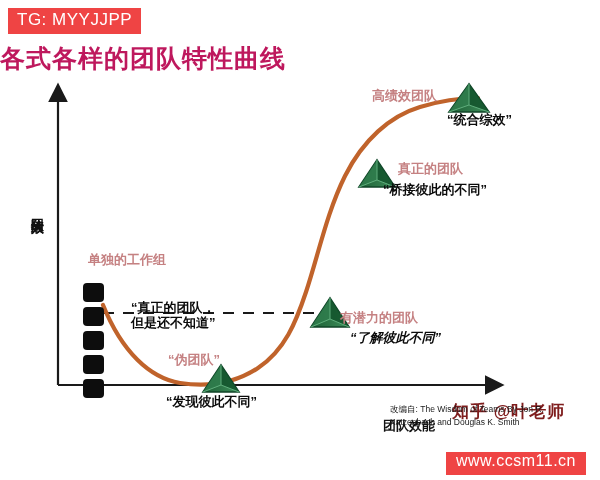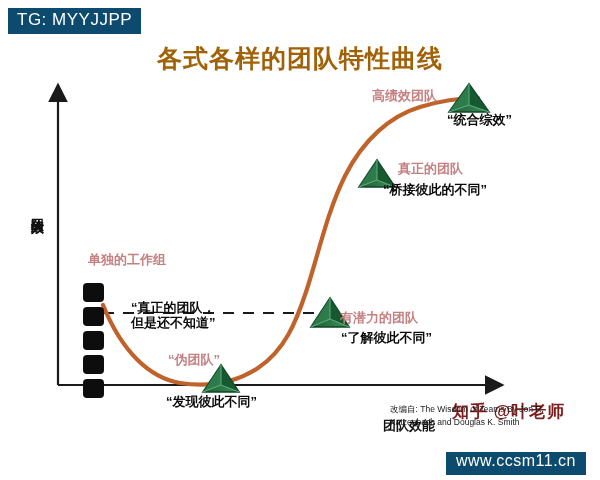--- a/index.html
+++ b/index.html
@@ -8,35 +8,35 @@
     background:#ffffff;
     font-family:"Liberation Sans","DejaVu Sans",sans-serif;
     overflow:hidden;
     position:relative;
   }
   #stage{position:absolute;left:0;top:0;width:600px;height:480px;}
   svg.layer{position:absolute;left:0;top:0;width:600px;height:480px;}
 
   .wm{
     position:absolute;
-    background:#0c4a6e;
+    background:#ef4444;
     color:#ffffff;
     font-size:17px;
     letter-spacing:.5px;
     padding:3px 9px 4px 9px;
     white-space:nowrap;
     line-height:1.1;
   }
   #wm-top{left:8px;top:8px;}
   #wm-bottom{left:446px;top:452px;font-size:16px;padding:0 10px 5px 10px;}
 
   #chart-title{
     position:absolute;left:0;top:42px;width:600px;
-    text-align:center;
-    font-size:25px;font-weight:bold;color:#a16207;
+    text-align:left;
+    font-size:25px;font-weight:bold;color:#be185d;
     letter-spacing:1px;
     white-space:nowrap;
   }
 
   .lbl{position:absolute;white-space:nowrap;line-height:1.18;}
   .rose{color:#c58182;font-weight:bold;font-size:13px;}
   .blk{color:#0b0b0b;font-weight:bold;font-size:13px;}
   .axis-lbl{color:#111111;font-weight:bold;font-size:13px;}
 
   #y-axis-label{
@@ -44,21 +44,21 @@
     font-size:13px;font-weight:bold;color:#111111;
     writing-mode:vertical-rl;text-orientation:upright;
     letter-spacing:1px;line-height:1;
   }
   #x-axis-label{left:383px;top:370px;margin-top:48px;}
 
   #label-workgroup{left:64px;top:252px;margin-left:24px;}
   #label-pseudo{left:168px;top:352px;}
   #label-pseudo-sub{left:166px;top:394px;}
   #label-potential{left:340px;top:310px;}
-  #label-potential-sub{left:341px;top:330px;}
+  #label-potential-sub{left:350px;top:330px;font-style:italic;}
   #label-real{left:398px;top:161px;}
   #label-real-sub{left:383px;top:182px;}
   #label-high{left:372px;top:88px;}
   #label-high-sub{left:447px;top:112px;}
   #label-quote-we{left:131px;top:300px;text-align:center;}
 
   #attribution{
     position:absolute;left:390px;top:403px;width:200px;
     font-size:8.5px;font-weight:normal;color:#1a1a1a;
     line-height:1.5;letter-spacing:0;

